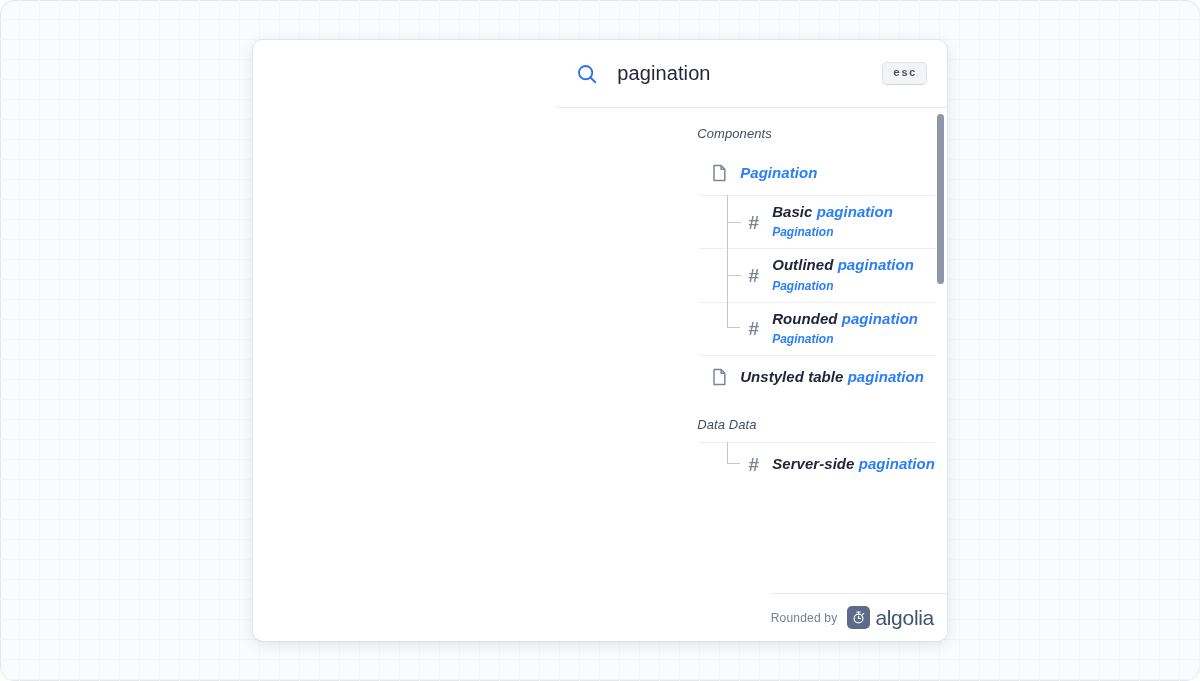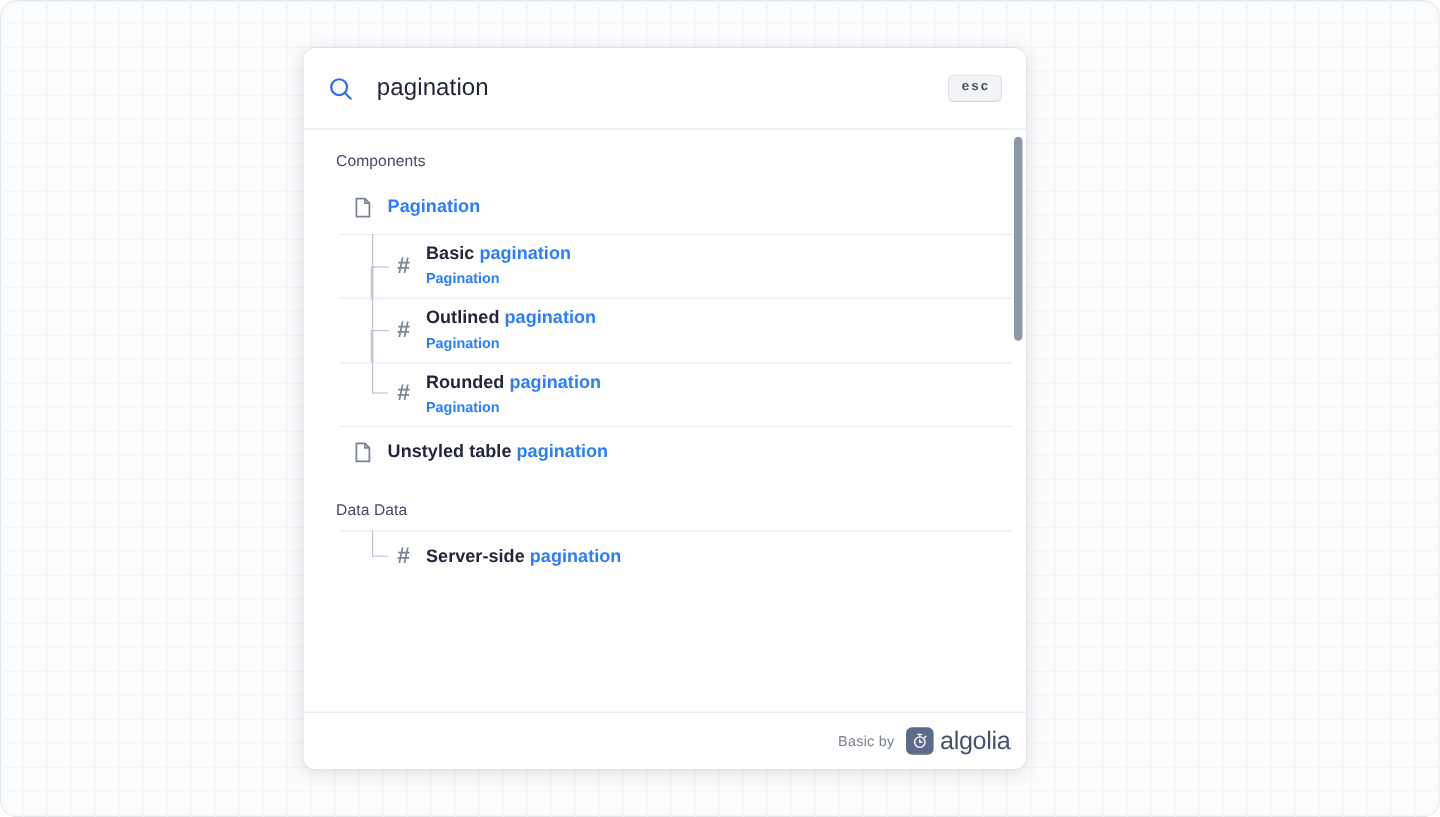--- a/index.html
+++ b/index.html
@@ -40,29 +40,30 @@
     background-size: 20px 20px;
     background-position: -1px -1px;
     pointer-events: none;
   }
 
   
   #modal {
     position: absolute;
     left: 253px;
     top: 40px;
-    width: 602px;
+    width: 694px;
     height: 601px;
     background: #ffffff;
     border-radius: 10px;
     box-shadow: 0 3px 14px rgba(30, 40, 60, 0.12),
                 0 0 0 1px rgba(35, 38, 59, 0.05);
     display: flex;
     flex-direction: column;
     overflow: hidden;
+    align-items: flex-end;
   }
 
   
   .search-header {
     height: 68px;
     flex: 0 0 68px;
     display: flex;
     align-items: center;
     padding: 0 20px 0 18px;
     border-bottom: 1px solid #e8eaef;
@@ -106,20 +107,21 @@
   }
 
   
   .results {
     flex: 1 1 auto;
     position: relative;
     overflow: hidden;
   }
   .results-inner {
     padding: 0 0 4px 16px;
+    font-style: italic;
   }
 
   .section-title {
     font-size: 13px;
     color: #444b63;
     padding: 18px 0 10px 11px;
     letter-spacing: 0.1px;
   }
 
   .result-row {
@@ -366,21 +368,21 @@
             <div class="row-title"><span>Server-side </span><span class="hl">pagination</span></div>
           </div>
         </div>
       </div>
     <div class="scrollbar-track">
       <div class="scrollbar-thumb" id="scroll-thumb" style="top: 6px; height: 170px;"></div>
     </div>
   </div>
 
   <div class="footer">
-    <span class="search-by">Basic by</span>
+    <span class="search-by">Rounded by</span>
     <span class="algolia-logo">
       <span class="algolia-mark">
         <svg width="15" height="15" viewBox="0 0 24 24" fill="none" stroke="#ffffff" stroke-width="1.9" stroke-linecap="round">
           <circle cx="12" cy="13.5" r="7"></circle>
           <line x1="9.4" y1="3.2" x2="14.6" y2="3.2"></line>
           <line x1="12" y1="3.2" x2="12" y2="6.5"></line>
           <line x1="18.4" y1="7.4" x2="20.2" y2="5.6"></line>
           <line x1="12" y1="13.5" x2="12" y2="10.2"></line>
           <line x1="12" y1="13.5" x2="15.1" y2="13.5"></line>
         </svg>

